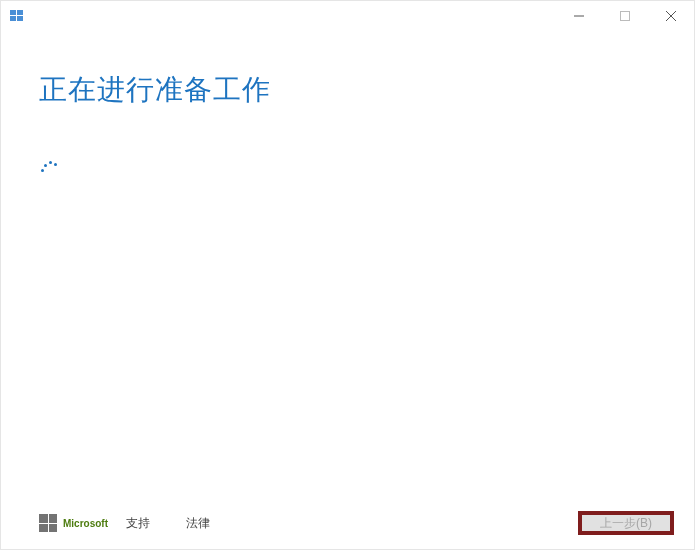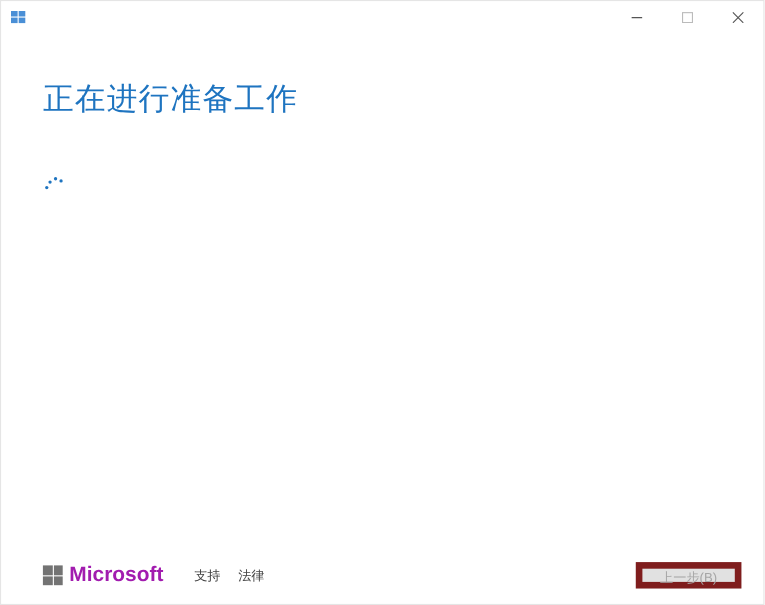--- a/index.html
+++ b/index.html
@@ -84,46 +84,46 @@
 .ms-squares {
   width: 18px;
   height: 18px;
   display: grid;
   grid-template-columns: 1fr 1fr;
   grid-template-rows: 1fr 1fr;
   gap: 1px;
 }
 .ms-squares span { background: #737373; }
 .ms-text {
-  font-size: 19px;
-  color: #a21caf;
+  font-size: 10px;
+  color: #4d7c0f;
   font-weight: 600;
 }
 .footer-links {
   display: flex;
-  gap: 16px;
-  margin-left: 28px;
+  gap: 36px;
+  margin-left: 18px;
   align-items: center;
 }
 .footer-link {
   font-size: 12px;
   color: #444;
   cursor: pointer;
 }
 .nav-buttons {
   margin-left: auto;
   display: flex;
   gap: 8px;
 }
 .nav-btn {
   width: 96px;
   height: 24px;
   font-size: 12px;
   background: #e1e1e1;
-  border: 6px solid #7f1d1d;
+  border: 4px solid #7f1d1d;
   color: #a6a6a6;
   cursor: not-allowed;
   font-family: inherit;
 }
 </style>
 </head>
 <body>
 
 <div class="titlebar">
   <span class="titlebar-icon">

